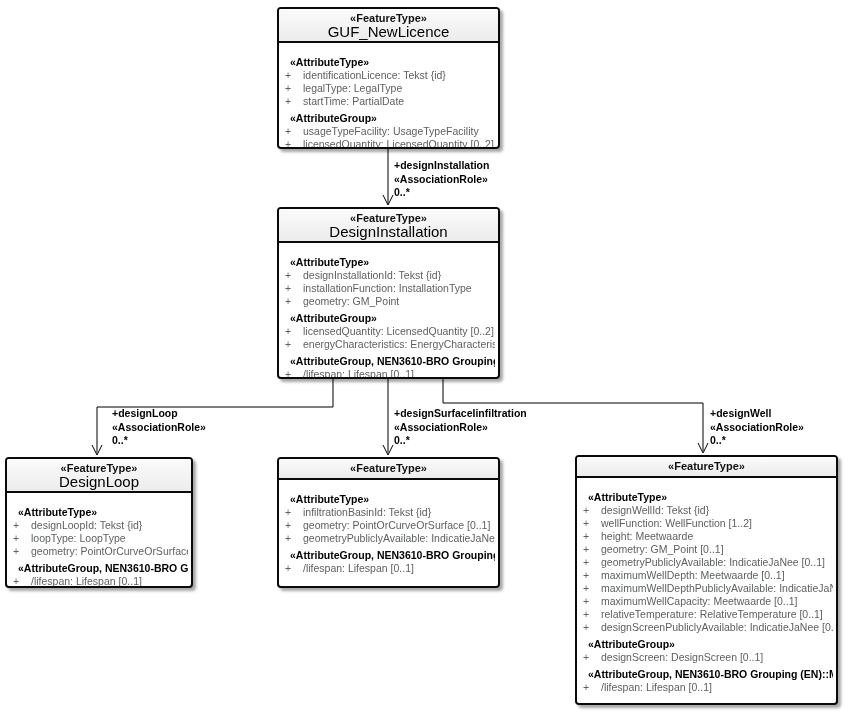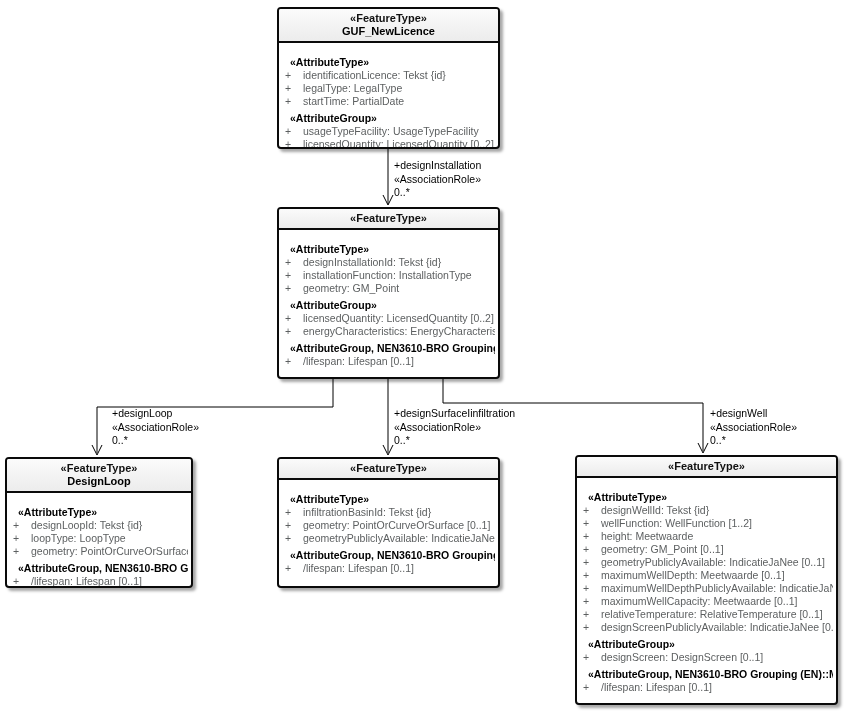--- a/index.html
+++ b/index.html
@@ -14,30 +14,30 @@
     position:absolute;box-sizing:border-box;
     border:2px solid #0a0a0a;border-radius:4px;background:#ffffff;
     box-shadow:3px 3px 3px rgba(0,0,0,0.35);overflow:hidden;
   }
   .cls-header{
     background:linear-gradient(#fbfbfb,#ececec);
     border-bottom:2px solid #0a0a0a;
     text-align:center;padding:3px 2px;line-height:13px;
   }
   .cls-stereo{font-size:11px;font-weight:bold;color:#111;}
-  .cls-name{font-size:11px;font-weight:bold;color:#000;}
+  .cls-name{font-size:15px;font-weight:normal;color:#000;}
   .cls-body{padding:2px 3px 2px 4px;font-size:10.5px;margin-top:7px;}
   .row{line-height:13px;white-space:nowrap;overflow:hidden;}
   .row.stereo{font-weight:bold;color:#000;margin-top:4px;padding-left:7px;}
   .row.attr{color:#5c5f60;display:flex;}
   .row.attr .plus{width:18px;flex:0 0 18px;padding-left:2px;}
   .row.attr .atext{flex:1;overflow:hidden;}
 
   .assoc-label{
-    position:absolute;font-size:10.5px;line-height:13.5px;color:#000;white-space:nowrap;
+    position:absolute;font-size:10.5px;line-height:13.5px;color:#000;white-space:nowrap;font-weight:bold;
   }
 </style>
 </head>
 <body>
 
 <div class="canvas">
 
   <svg class="wires">
     <g>
       <path d="M388,148 L388,204"></path>
@@ -105,20 +105,21 @@
         <div class="row attr">
           <span class="plus">+</span>
           <span class="atext">licensedQuantity: LicensedQuantity [0..2]</span>
         </div>
       </div>
   </div>
 
   <div class="uml-class" style="left:277px;top:207px;width:223px;height:172px;">
     <div class="cls-header">
       <div class="cls-stereo">«FeatureType»</div>
+      <div class="cls-name">DesignInstallation</div>
     </div>
     <div class="cls-body">
         <div class="row stereo">«AttributeType»</div>
         <div class="row attr">
           <span class="plus">+</span>
           <span class="atext">designInstallationId: Tekst {id}</span>
         </div>
         <div class="row attr">
           <span class="plus">+</span>
           <span class="atext">installationFunction: InstallationType</span>

